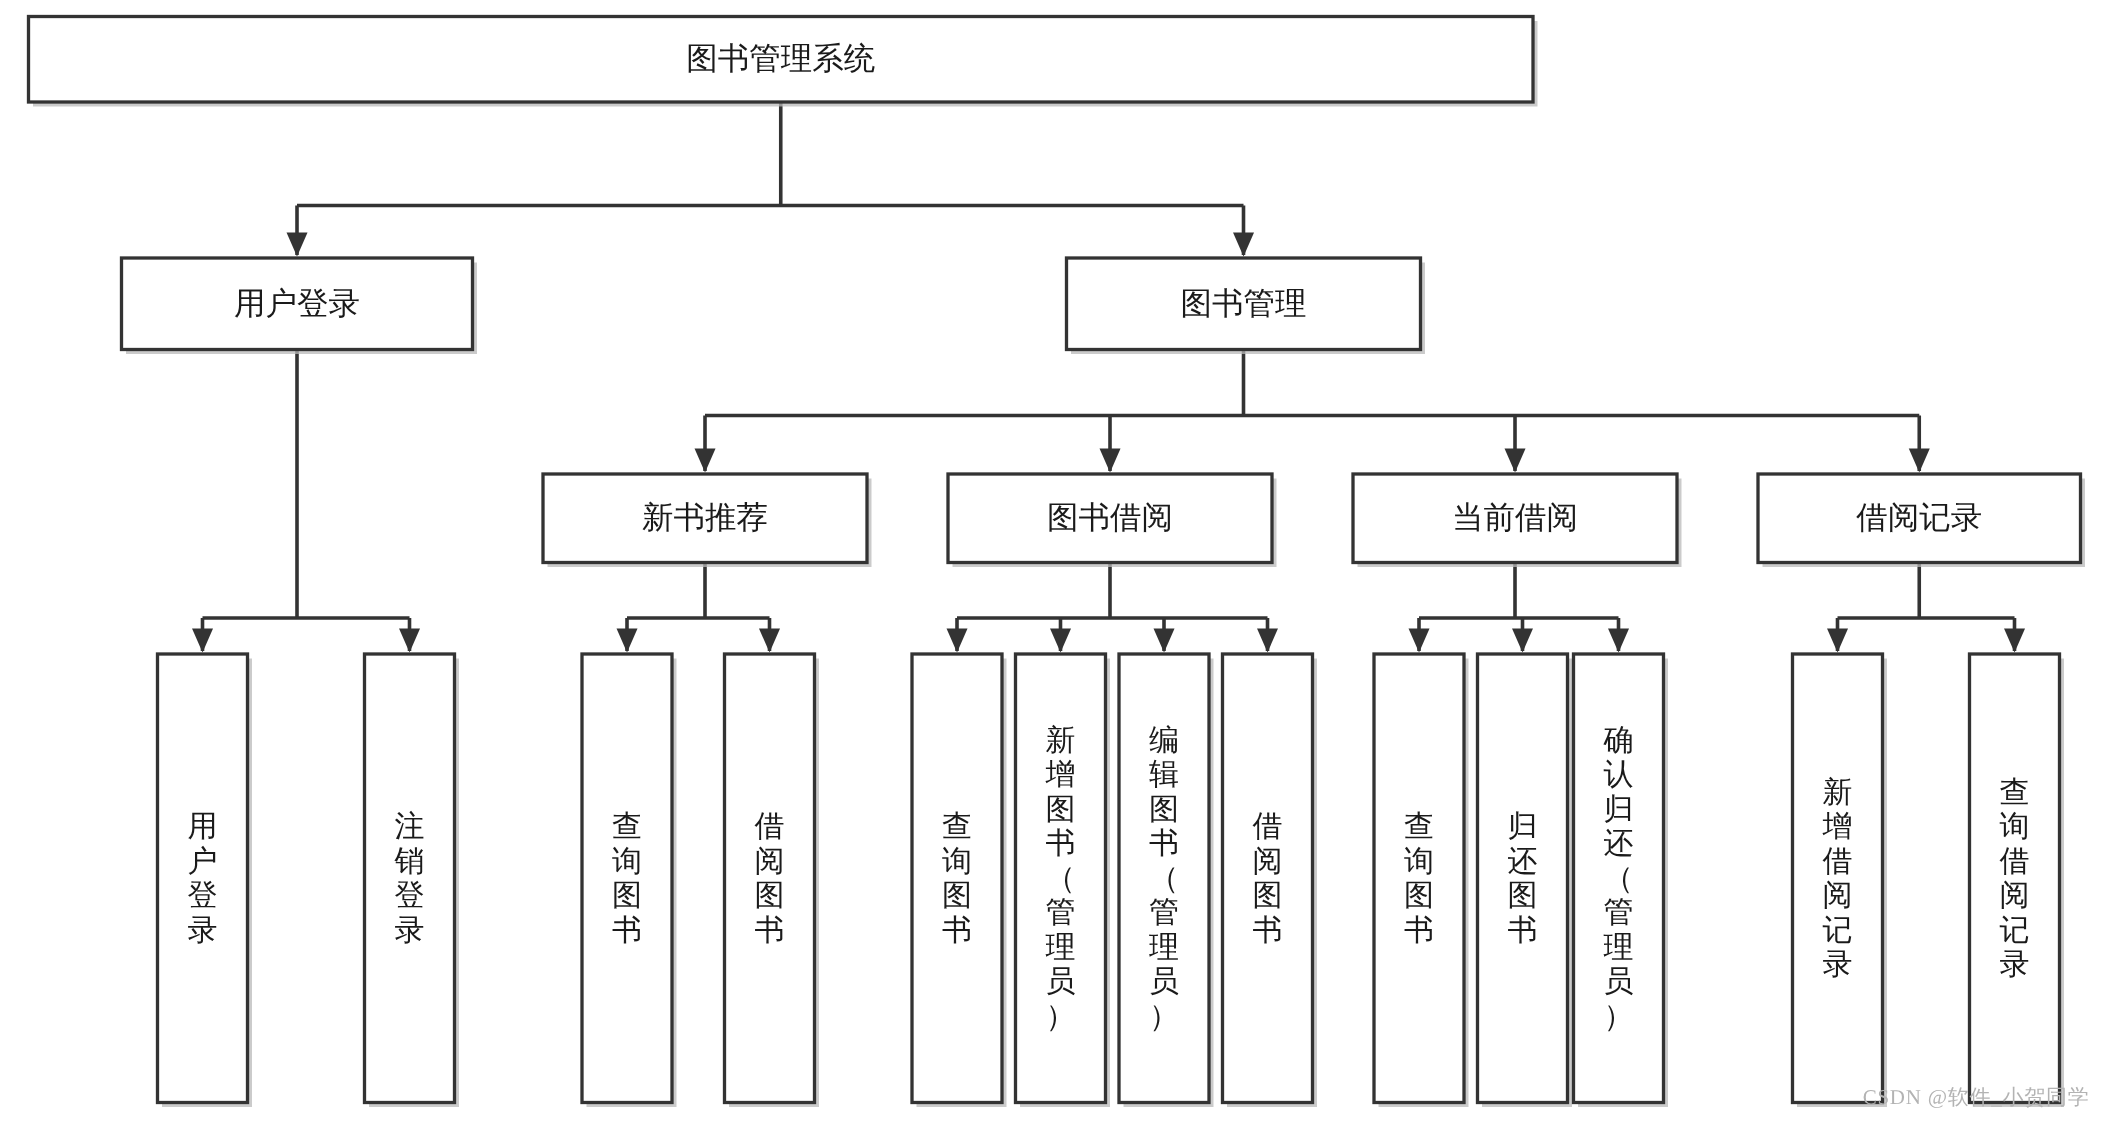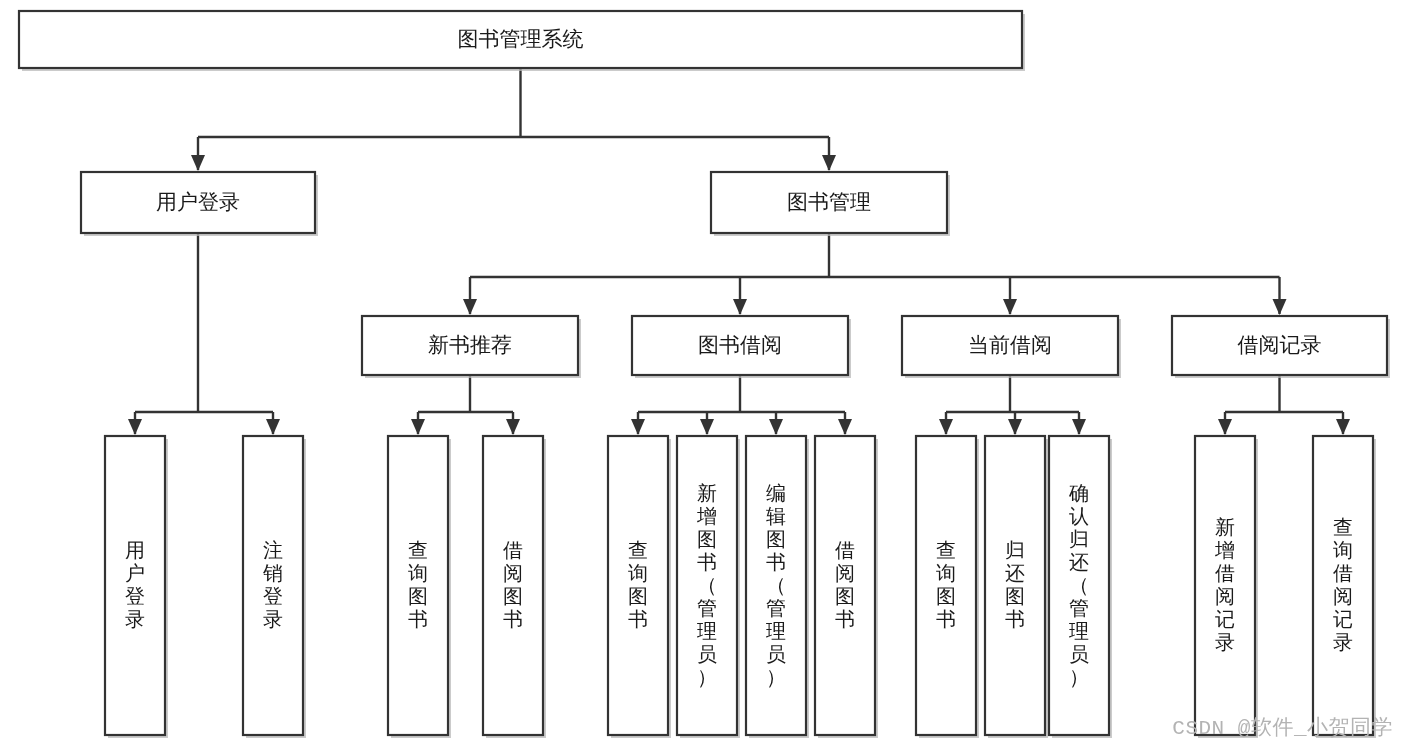--- a/index.html
+++ b/index.html
@@ -58,22 +58,22 @@
   .node-label-v {
     font-family: "Liberation Sans", "DejaVu Sans", sans-serif;
     font-size: 20px;
     fill: #1a1a1a;
     text-anchor: middle;
   }
   .watermark-text {
     position: absolute;
     right: 12px;
     bottom: 6px;
-    font-family: Liberation Mono, monospace;
-    font-size: 21px;
+    font-family: Liberation Serif, serif;
+    font-size: 14px;
     color: #b3b3b3;
     letter-spacing: 0.5px;
     white-space: nowrap;
     user-select: none;
   }
 </style>
 </head>
 <body>
 
 <div id="diagram-root">

